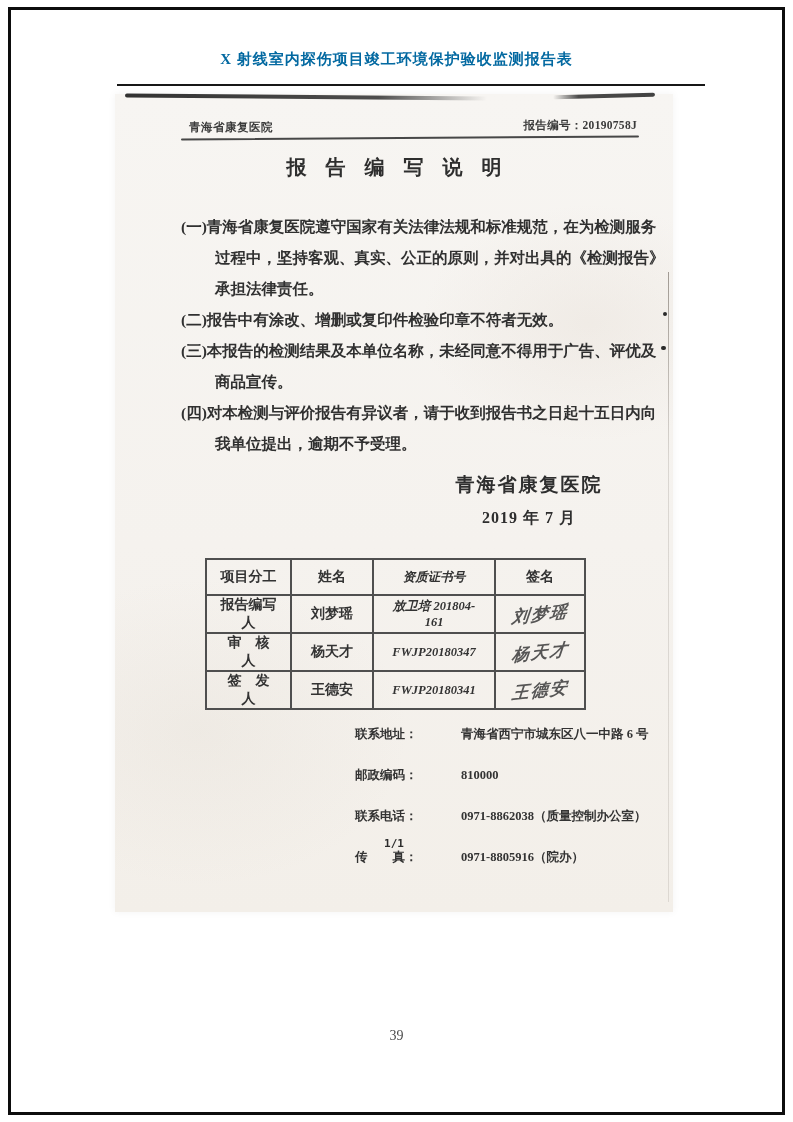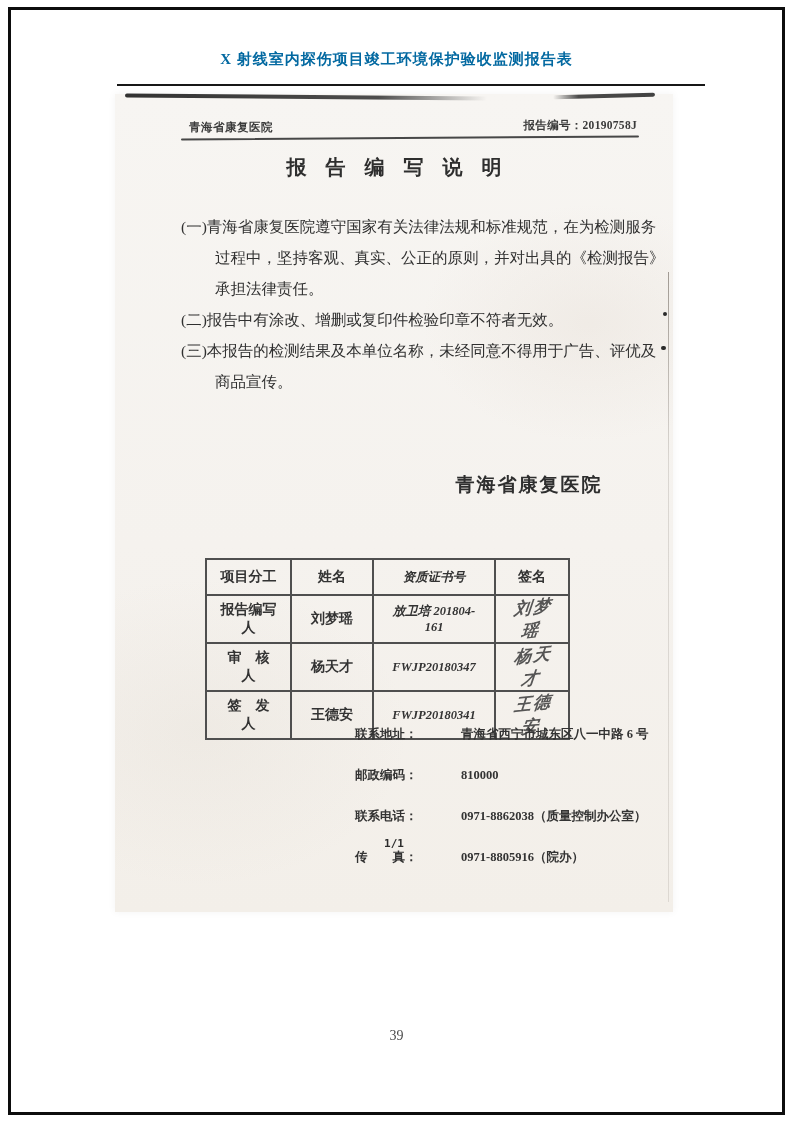--- a/index.html
+++ b/index.html
@@ -54,40 +54,40 @@
   .inner-rule{
     position:absolute;left:66px;top:43px;width:458px;height:2px;background:#474747;
     transform:rotate(-.4deg);border-radius:1px;
   }
   .scan-title{
     position:absolute;left:0;top:60px;width:100%;text-align:center;
     font-size:20px;font-weight:bold;color:#2e2e2e;letter-spacing:7px;text-indent:7px;
   }
   .paragraphs{
     position:absolute;left:66px;top:117px;width:486px;
-    font-size:15.5px;line-height:31px;color:#303030;font-weight:400;
+    font-size:15.5px;line-height:31px;color:#303030;font-weight:700;
   }
   .paragraphs p{margin:0;padding-left:34px;text-indent:-34px;}
   .issuer{
     position:absolute;left:296px;top:378px;width:236px;text-align:center;color:#2e2e2e;
   }
   .issuer-org{font-size:19px;font-weight:bold;letter-spacing:2px;}
   .issuer-date{font-size:16px;font-weight:bold;margin-top:10px;letter-spacing:1px;}
   .sig-table{
     position:absolute;left:90px;top:464px;border-collapse:collapse;
     color:#333;font-size:14px;
   }
   .sig-table th,.sig-table td{
     border:2px solid #4f4f4f;padding:0 12px;text-align:center;font-weight:bold;
     height:36px;box-sizing:border-box;background:transparent;
   }
   .sig-table .col-role{width:85px;}
   .sig-table .col-name{width:82px;}
   .sig-table .col-cert{width:122px;font-size:12.5px;letter-spacing:0;font-style:italic;}
-  .sig-table .col-sign{width:74px;}
+  .sig-table .col-sign{width:90px;}
   .handwriting{
     display:inline-block;font-style:italic;font-weight:bold;font-size:17px;color:#454545;
     transform:rotate(-6deg) skewX(-12deg);letter-spacing:2px;opacity:.9;
   }
   .contact{
     position:absolute;left:240px;top:632px;display:grid;
     grid-template-columns:82px auto;column-gap:6px;row-gap:6px;
     font-size:12.5px;font-weight:bold;color:#333;line-height:17px;white-space:nowrap;gap:24px;
   }
   .page-indicator{
@@ -119,24 +119,26 @@
     <span class="inner-report-no">报告编号：20190758J</span>
   </div>
   <div class="inner-rule"></div>
 
   <div class="scan-title">报 告 编 写 说 明</div>
 
   <div class="paragraphs">
     <p>(一)青海省康复医院遵守国家有关法律法规和标准规范，在为检测服务过程中，坚持客观、真实、公正的原则，并对出具的《检测报告》承担法律责任。</p>
     <p>(二)报告中有涂改、增删或复印件检验印章不符者无效。</p>
     <p>(三)本报告的检测结果及本单位名称，未经同意不得用于广告、评优及商品宣传。</p>
+    <p>(四)对本检测与评价报告有异议者，请于收到报告书之日起十五日内向我单位提出，逾期不予受理。</p>
   </div>
 
   <div class="issuer">
     <div class="issuer-org">青海省康复医院</div>
+    <div class="issuer-date">2019 年 7 月</div>
   </div>
 
   <table class="sig-table">
     <tbody>
         <tr>
       <th class="col-role">项目分工</th>
       <th class="col-name">姓名</th>
       <th class="col-cert">资质证书号</th>
       <th class="col-sign">签名</th>
     </tr>

